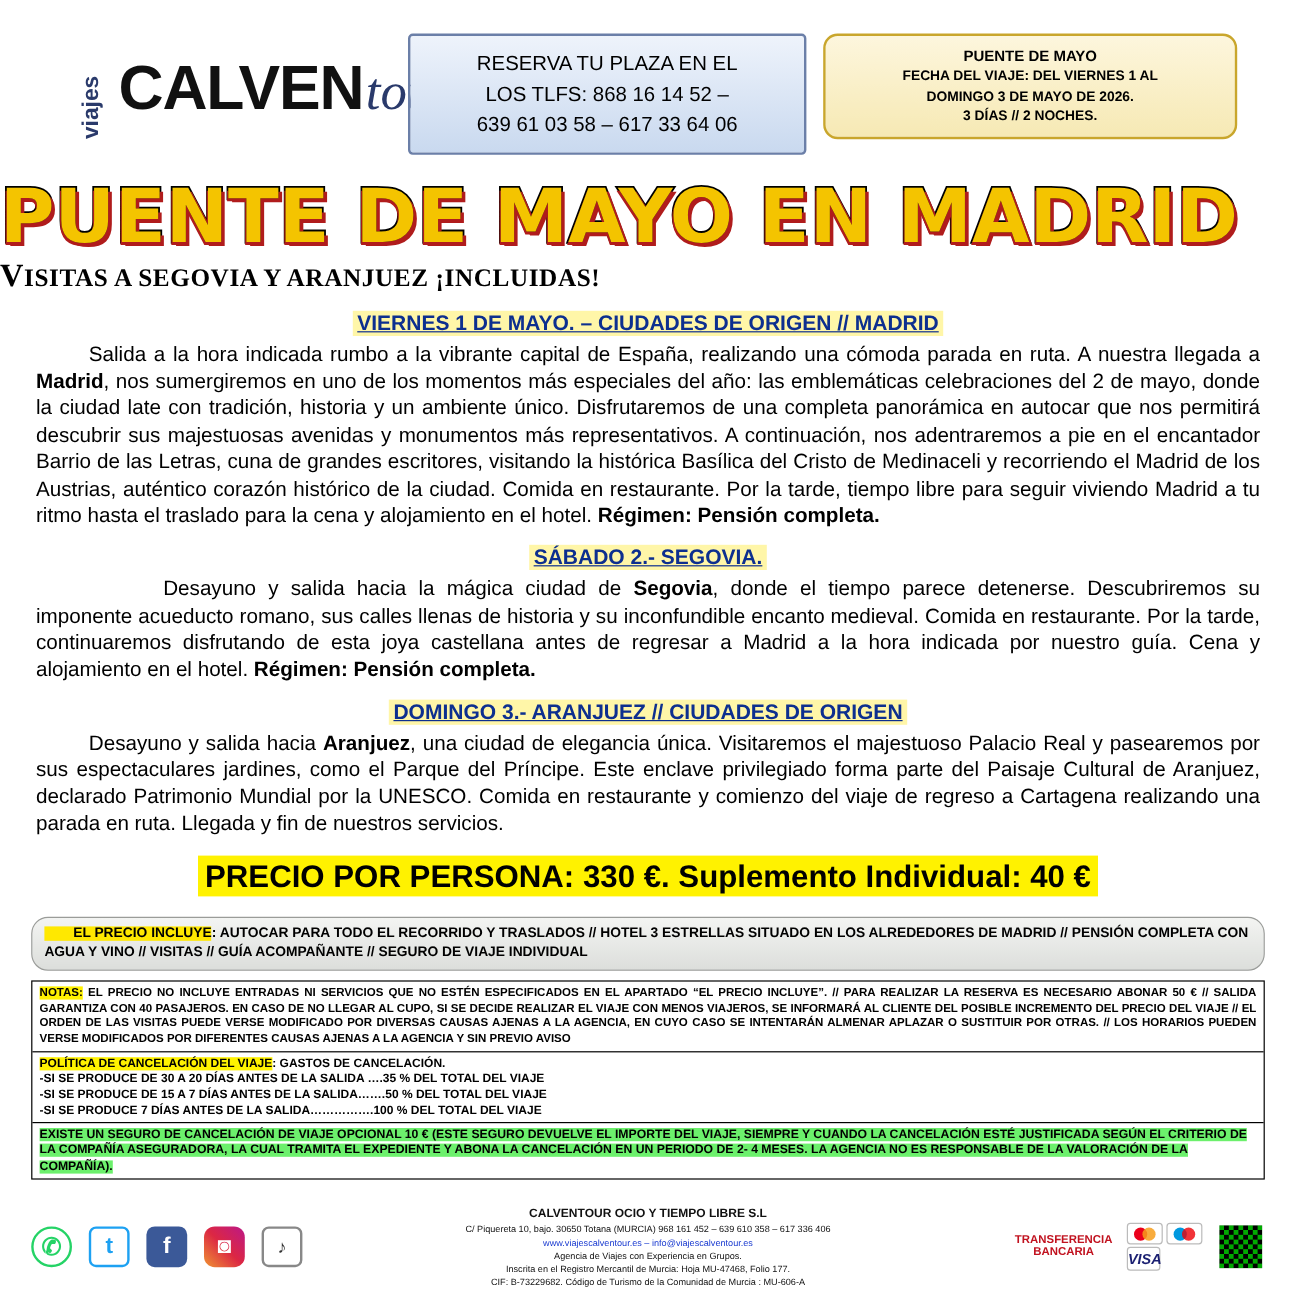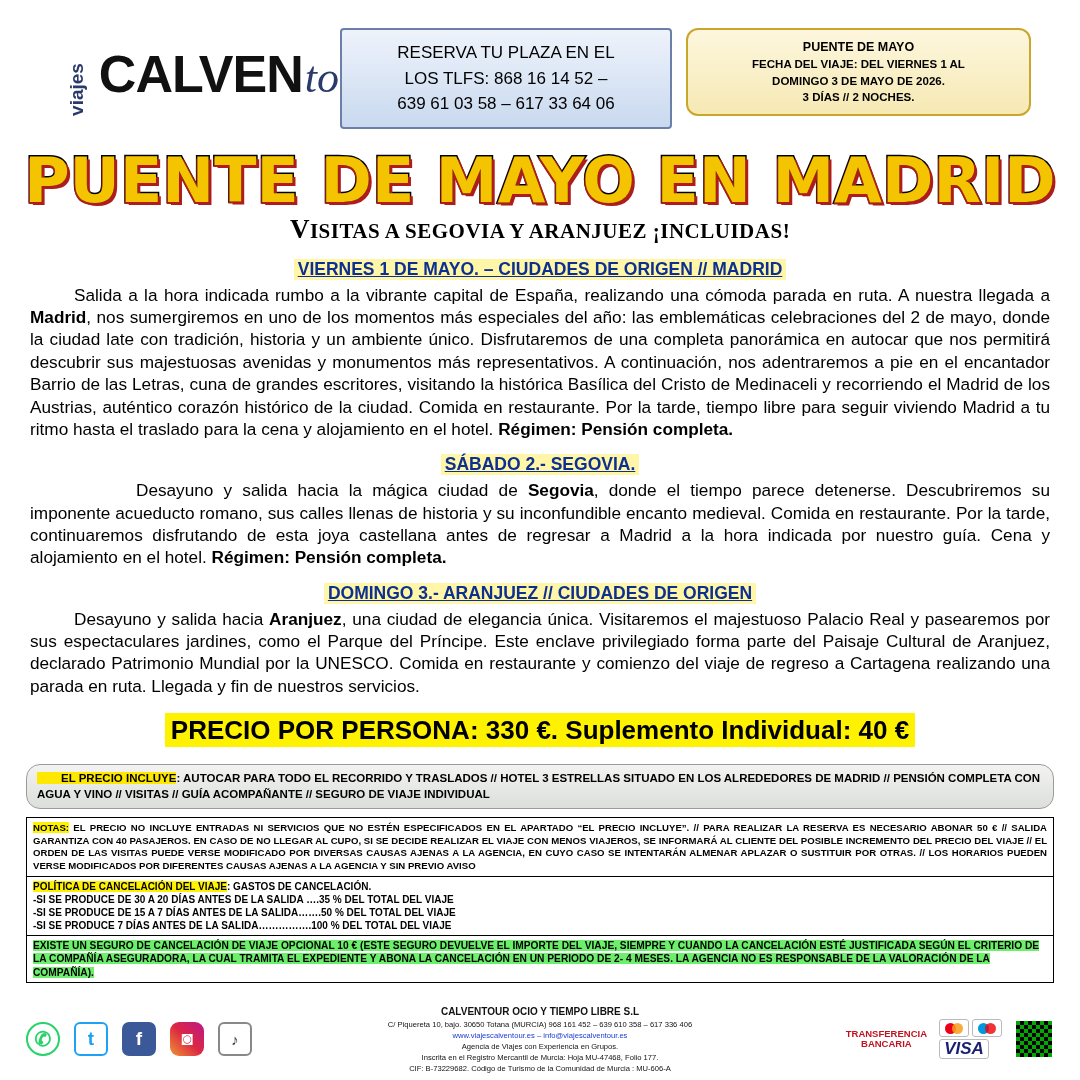--- a/index.html
+++ b/index.html
@@ -58,21 +58,21 @@
     border-radius: 12px;
     text-align: center;
     padding: 8px 8px;
     font-size: 11.5px; font-weight: bold; line-height: 1.45;
     color: #000;
   }
   .puente-box .t1 { font-size: 12.5px; }
   .puente-box .lbl { font-weight: bold; }
 
   
-  .title-wrap { text-align: center; margin-top: 20px; }
+  .title-wrap { margin-top: 20px; }
   .big-title {
     font-family: "DejaVu Sans", sans-serif;
     font-weight: bold;
     font-size: 62px;
     letter-spacing: 0px;
     color: #f4c400;
     -webkit-text-stroke: 3px #000;
     paint-order: stroke fill;
     text-shadow:
       0 0 0 #000,
@@ -203,21 +203,21 @@
   .legal .blue { color: #1a3bd0; }
 
   .pay { display: flex; align-items: center; gap: 12px; width: 300px; justify-content: flex-end; }
   .transfer { text-align: center; font-size: 9.5px; font-weight: bold; color: #c1121f; line-height: 1.1; }
   .transfer .t2 { color: #c1121f; }
   .cards { display: flex; flex-direction: column; gap: 2px; }
   .cardrow { display: flex; gap: 3px; }
   .card-mc { width: 30px; height: 18px; background: #fff; border: 1px solid #bbb; border-radius: 3px; position: relative; }
   .card-mc::before { content:""; position:absolute; left:5px; top:3px; width:11px; height:11px; border-radius:50%; background:#eb001b; }
   .card-mc::after { content:""; position:absolute; left:12px; top:3px; width:11px; height:11px; border-radius:50%; background:#f79e1b; opacity:.85; }
-  .card-visa { width: 50px; height: 20px; background:#fff; border:1px solid #bbb; border-radius:3px; color:#1a1f71; font-size:17px; font-weight:bold; font-style:italic; text-align:center; line-height:18px; }
+  .card-visa { width: 28px; height: 20px; background:#fff; border:1px solid #bbb; border-radius:3px; color:#1a1f71; font-size:12px; font-weight:bold; font-style:italic; text-align:center; line-height:18px; }
   .card-maestro { width: 30px; height: 18px; background:#fff; border:1px solid #bbb; border-radius:3px; position:relative; }
   .card-maestro::before { content:""; position:absolute; left:5px; top:3px; width:11px; height:11px; border-radius:50%; background:#0099df; }
   .card-maestro::after { content:""; position:absolute; left:12px; top:3px; width:11px; height:11px; border-radius:50%; background:#ed0006; opacity:.8; }
   .qr { width: 40px; height: 40px; background:
       repeating-conic-gradient(#000 0 25%, #0a0 0 50%) 0 0/8px 8px,
       #fff;
     border: 2px solid #fff; }
 </style>
 </head>
 <body>

